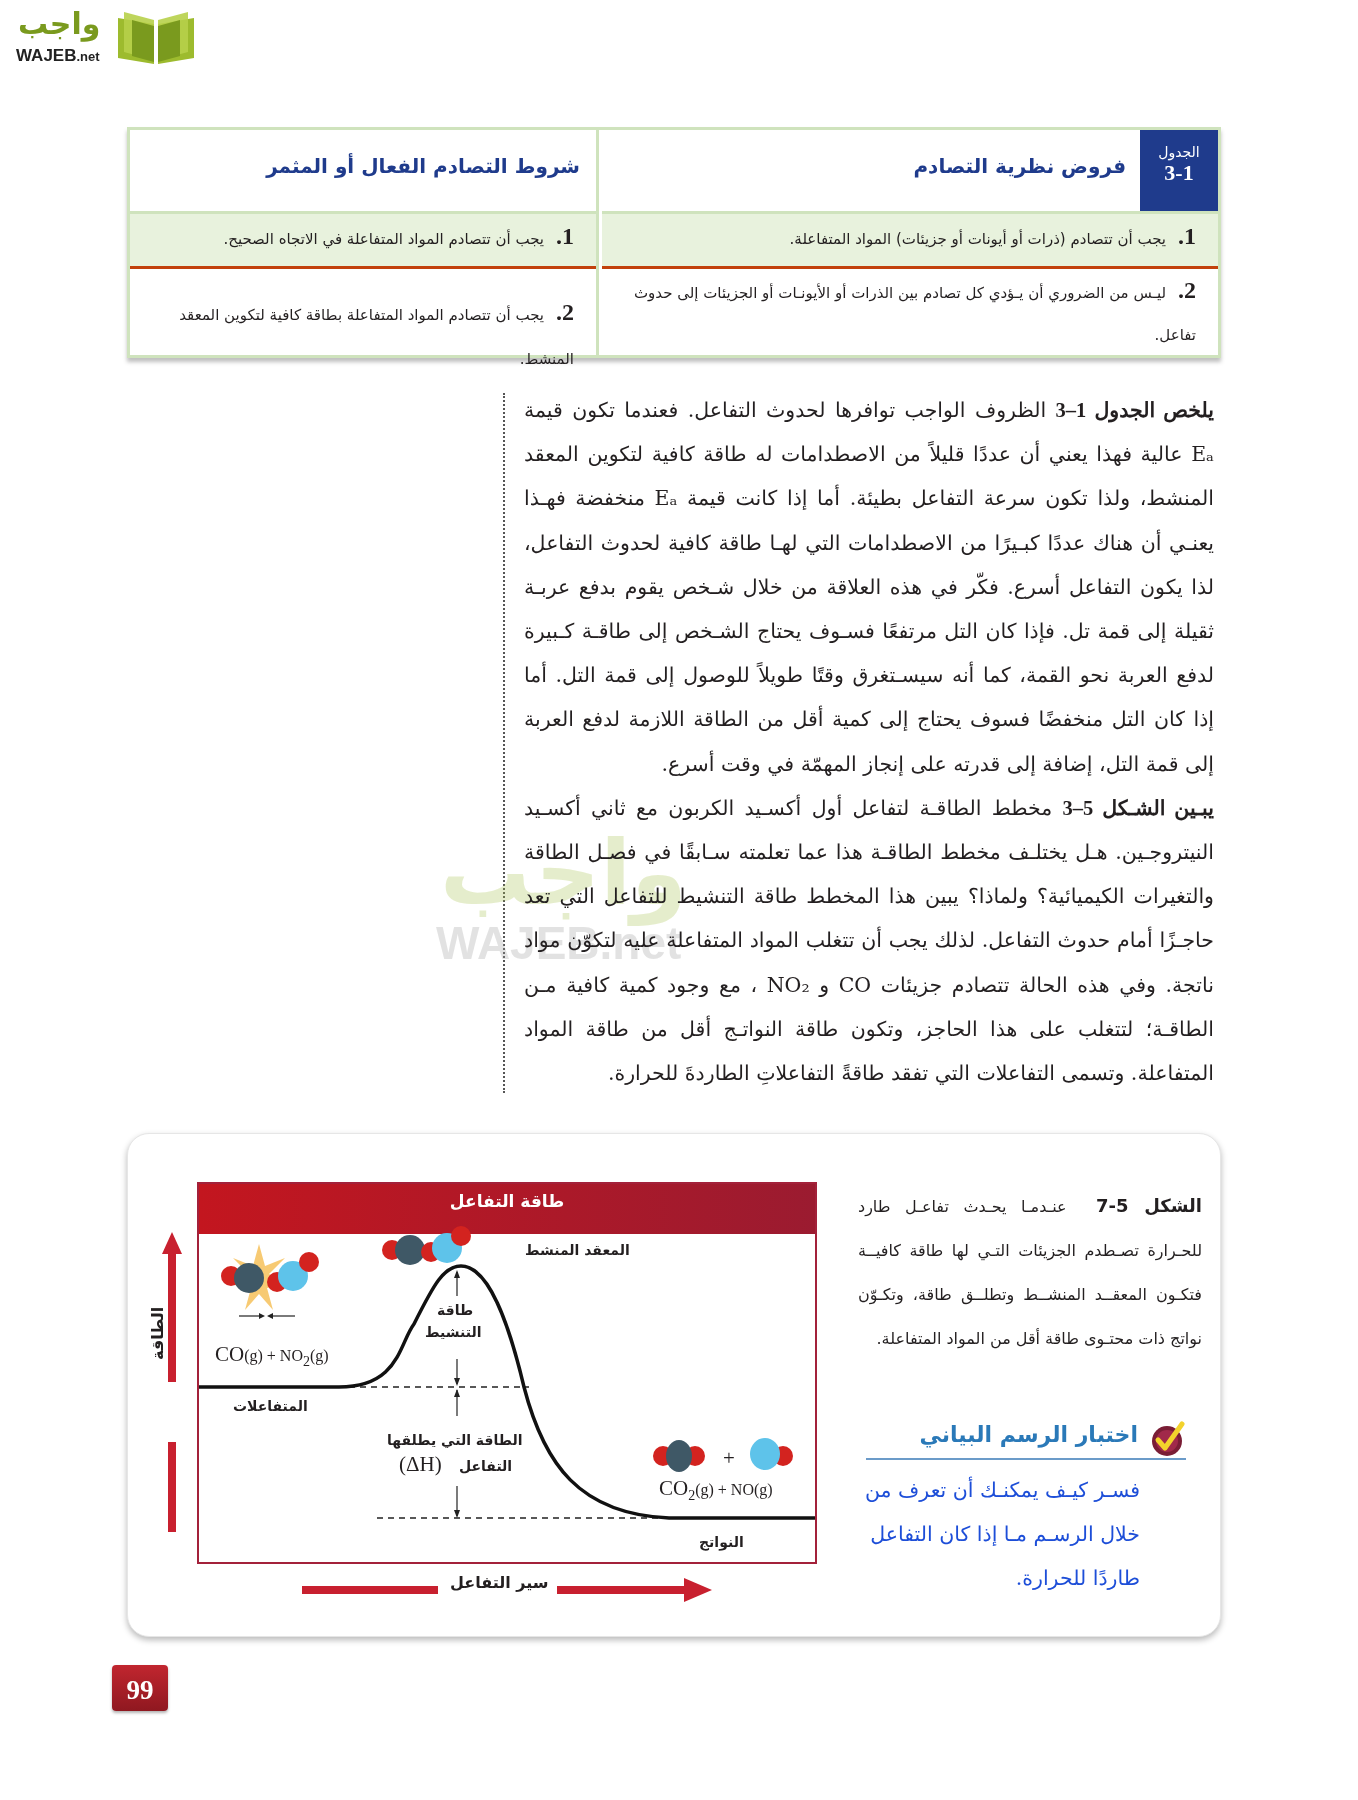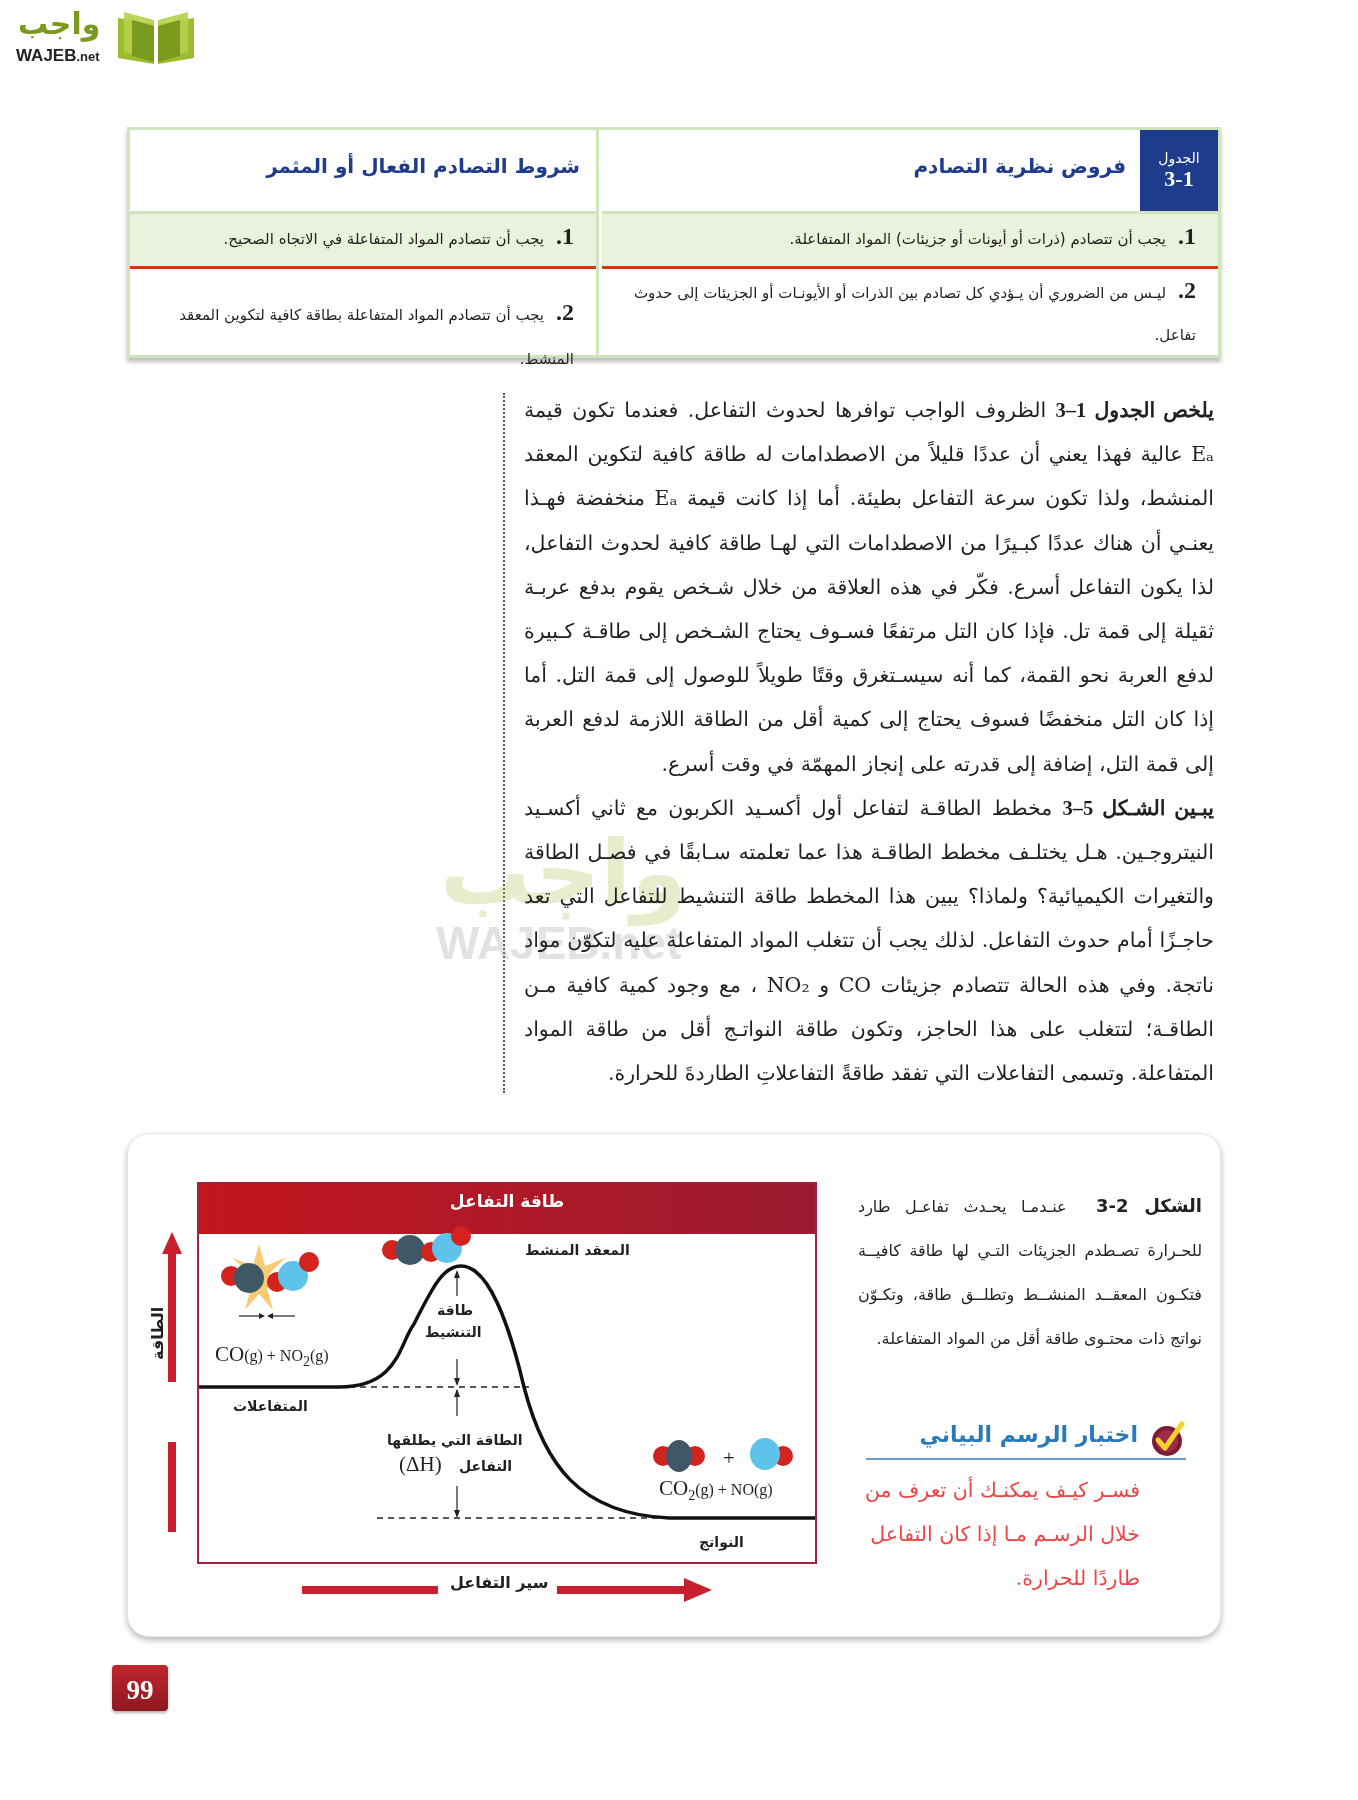--- a/index.html
+++ b/index.html
@@ -15,21 +15,21 @@
 
   
   .tbl { position:absolute; left:127px; top:127px; width:1088px; height:225px;
          border:3px solid #cfe3bd; box-shadow:0 4px 4px rgba(0,0,0,0.25); background:#fff; }
   .tbl .col { position:absolute; top:0; bottom:0; }
   .tbl .col-right { right:0; width:616px; }
   .tbl .col-left { left:0; width:466px; border-right:3px solid #cfe3bd; }
   .tbl .hdr { position:absolute; left:0; right:0; top:0; height:81px; border-bottom:3px solid #cfe3bd; }
   .tbl .badge { position:absolute; right:0; top:0; width:78px; height:81px; background:#1f3b8c; color:#fff;
                 text-align:center; }
-  .tbl .badge .b1 { font-size:14px; margin-top:20px; direction:rtl; }
+  .tbl .badge .b1 { font-size:14px; margin-top:14px; direction:rtl; }
   .tbl .badge .b2 { font-size:22px; font-weight:bold; font-family:"Liberation Serif", serif; }
   .tbl .htitle { position:absolute; top:24px; font-size:20px; font-weight:bold; color:#1f3b8c; direction:rtl; }
   .tbl .row { position:absolute; left:0; right:0; direction:rtl; font-size:15px; color:#231f20; }
   .tbl .row.r1 { top:84px; height:52px; background:#e8f2dd; border-bottom:3px solid #c2410c; }
   .tbl .row.r2 { top:139px; height:86px; }
   .tbl .num { font-family:"Liberation Serif", serif; font-weight:bold; font-size:24px; margin-left:12px; }
   .tbl .rtxt { position:absolute; right:22px; left:14px; line-height:44px; }
 
   
   .body { position:absolute; left:524px; top:388px; width:690px; direction:rtl; text-align:justify;
@@ -52,21 +52,21 @@
   .chem sub { font-size:14px; }
   .chem small { font-size:16px; }
   .yaxis-lbl { position:absolute; left:148px; top:1360px; transform:rotate(-90deg); transform-origin:left top; font-weight:bold; font-size:16px; direction:rtl; }
   .xaxis-lbl { position:absolute; left:450px; top:1573px; font-weight:bold; font-size:16px; direction:rtl; }
 
   .caption { position:absolute; left:858px; top:1184px; width:344px; direction:rtl; font-size:16px; line-height:44px; text-align:justify; color:#231f20; }
   .caption b { font-size:18px; }
   .check-title { position:absolute; left:866px; top:1420px; width:320px; height:38px; direction:rtl; border-bottom:2px solid #6b9bc9; }
   .check-title .t { position:absolute; right:48px; top:2px; font-weight:bold; font-size:22px; color:#2a79b8;text-align:right; }
   .check-title .icon { position:absolute; right:0; top:0; width:38px; height:38px; }
-  .check-q { position:absolute; left:860px; top:1468px; width:280px; direction:rtl; font-family:"DejaVu Serif", serif; font-size:20.5px; line-height:44px; color:#ef4444; }
+  .check-q { position:absolute; left:860px; top:1468px; width:280px; direction:rtl; font-family:"DejaVu Serif", serif; font-size:20.5px; line-height:44px; color:#1d4ed8; }
 
   .pageno { position:absolute; left:112px; top:1665px; width:56px; height:46px; background:linear-gradient(#c1262f,#8f1820);
             border-radius:4px; color:#fff; font-family:Liberation Serif, serif; font-weight:bold; font-size:27px; text-align:center; line-height:50px; box-shadow:0 2px 3px rgba(0,0,0,0.3); }
 </style>
 </head>
 <body>
 
 <div class="logo">
   <div class="ar-word">واجب</div>
   <div class="latin"><span style="font-size:17px">WAJEB</span><span>.net</span></div>
@@ -191,21 +191,21 @@
 </div>
 
 <svg style="position:absolute;left:302px;top:1578px" width="410" height="24">
   <rect x="0" y="8" width="136" height="8" fill="#c8202f"></rect>
   <rect x="255" y="8" width="130" height="8" fill="#c8202f"></rect>
   <polygon points="410,12 382,0 382,24" fill="#c8202f"></polygon>
 </svg>
 <div class="xaxis-lbl">سير التفاعل</div>
 
 <div class="caption">
-  <b>الشكل 2-3</b>&nbsp;&nbsp;<span>عنـدمـا يحـدث تفاعـل طارد للحـرارة تصـطدم الجزيئات التـي لها طاقة كافيــة فتكـون المعقــد المنشــط وتطلــق طاقة، وتكـوّن نواتج ذات محتـوى طاقة أقل من المواد المتفاعلة.</span>
+  <b>الشكل 5-7</b>&nbsp;&nbsp;<span>عنـدمـا يحـدث تفاعـل طارد للحـرارة تصـطدم الجزيئات التـي لها طاقة كافيــة فتكـون المعقــد المنشــط وتطلــق طاقة، وتكـوّن نواتج ذات محتـوى طاقة أقل من المواد المتفاعلة.</span>
 </div>
 
 <div class="check-title">
   <svg class="icon" viewBox="0 0 38 38">
     <circle cx="19" cy="21" r="15" fill="#7a1d35"></circle>
     <circle cx="19" cy="21" r="11" fill="#a1294a"></circle>
     <path d="M10 20 L17 28 L34 4" fill="none" stroke="#f3d22c" stroke-width="5" stroke-linecap="round" stroke-linejoin="round"></path>
   </svg>
   <div class="t">اختبار الرسم البياني</div>
 </div>

